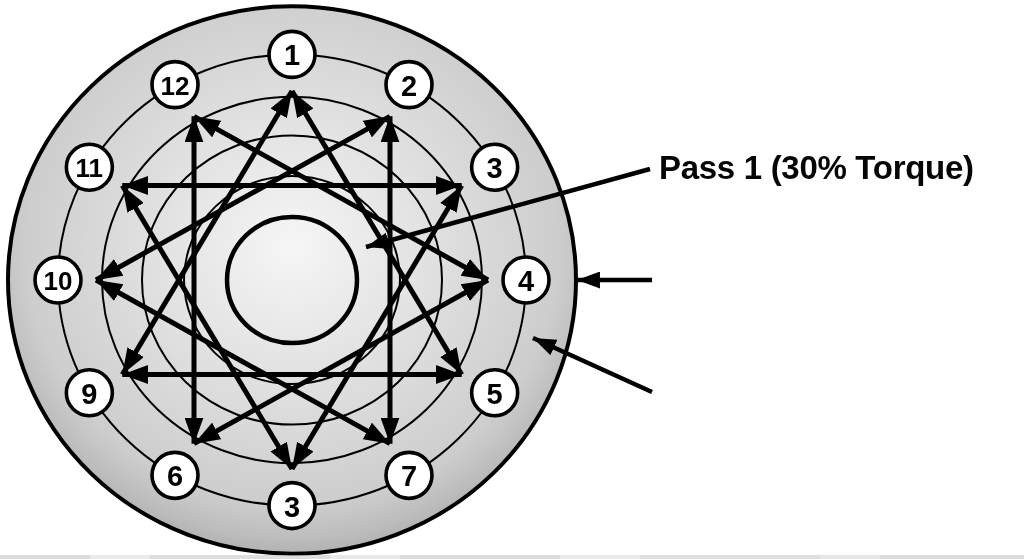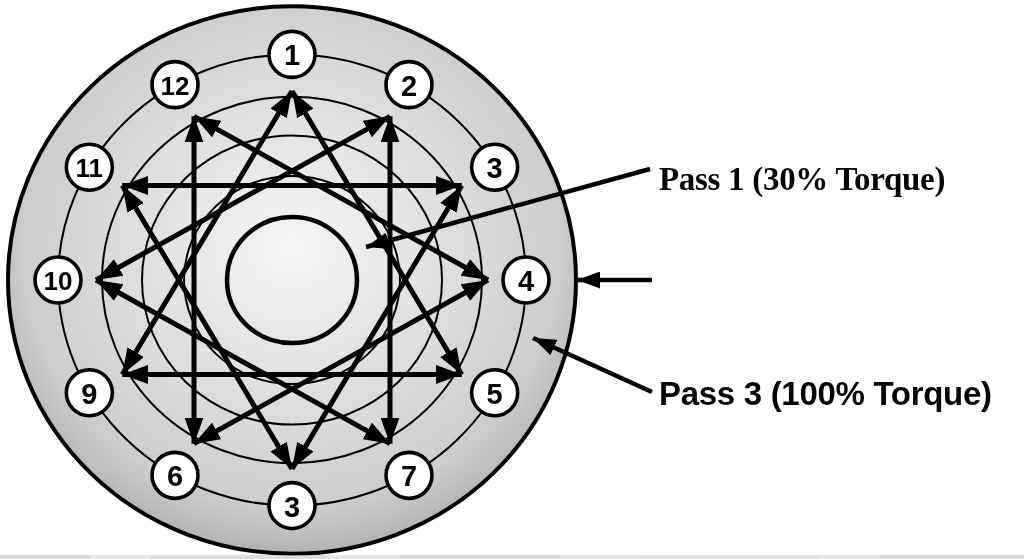--- a/index.html
+++ b/index.html
@@ -24,21 +24,21 @@
     position: absolute;
     left: 659px;
     transform: translateY(-50%);
     font-size: 33px;
     line-height: 33px;
     font-weight: 700;
     color: #050505;
     white-space: nowrap;
     letter-spacing: -0.3px;
   }
-  .pass-label-1 { top: 179px; font-family: Liberation Serif, serif; }
+  .pass-label-1 { top: 167px; }
   .pass-label-2 { top: 277px; }
   .pass-label-3 { top: 393px; }
   .bottom-edge-artifact {
     position: absolute;
     left: 0;
     bottom: 0;
     width: 100%;
     height: 4px;
     opacity: 0.55;
     background: linear-gradient(90deg,
@@ -134,16 +134,15 @@
         <circle cx="89.35005551444135" cy="167.21200000000002" r="23" fill="#ffffff" stroke="#000000" stroke-width="3.6"></circle>
         <text x="89.35005551444135" y="168.21200000000002" text-anchor="middle" dominant-baseline="central" font-family="&quot;Liberation Sans&quot;, sans-serif" font-size="26" font-weight="700" fill="#000000">11</text>
       </g>
       <g>
         <circle cx="175.00000000000006" cy="84.64545351592145" r="23" fill="#ffffff" stroke="#000000" stroke-width="3.6"></circle>
         <text x="175.00000000000006" y="85.64545351592145" text-anchor="middle" dominant-baseline="central" font-family="&quot;Liberation Sans&quot;, sans-serif" font-size="26" font-weight="700" fill="#000000">12</text>
       </g>
     </svg>
 
   <div class="pass-label pass-label-1">Pass 1 (30% Torque)</div>
-  <div class="pass-label pass-label-3">Pass 3 (100% Torque)</div>
 
   <div class="bottom-edge-artifact"></div>
 </div>
 
 </body></html>

